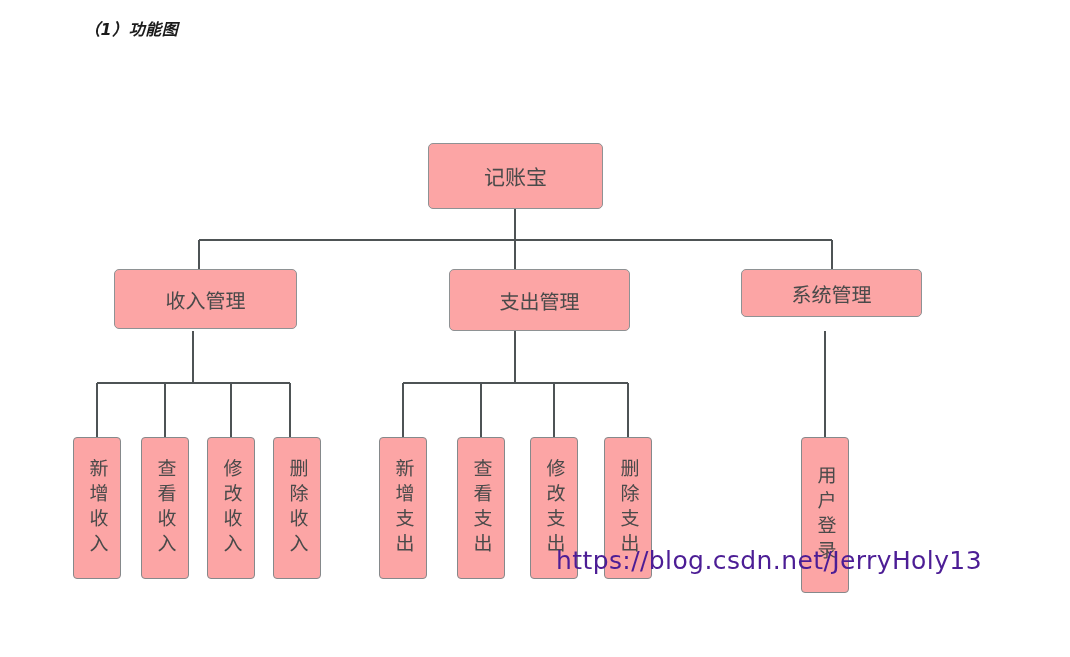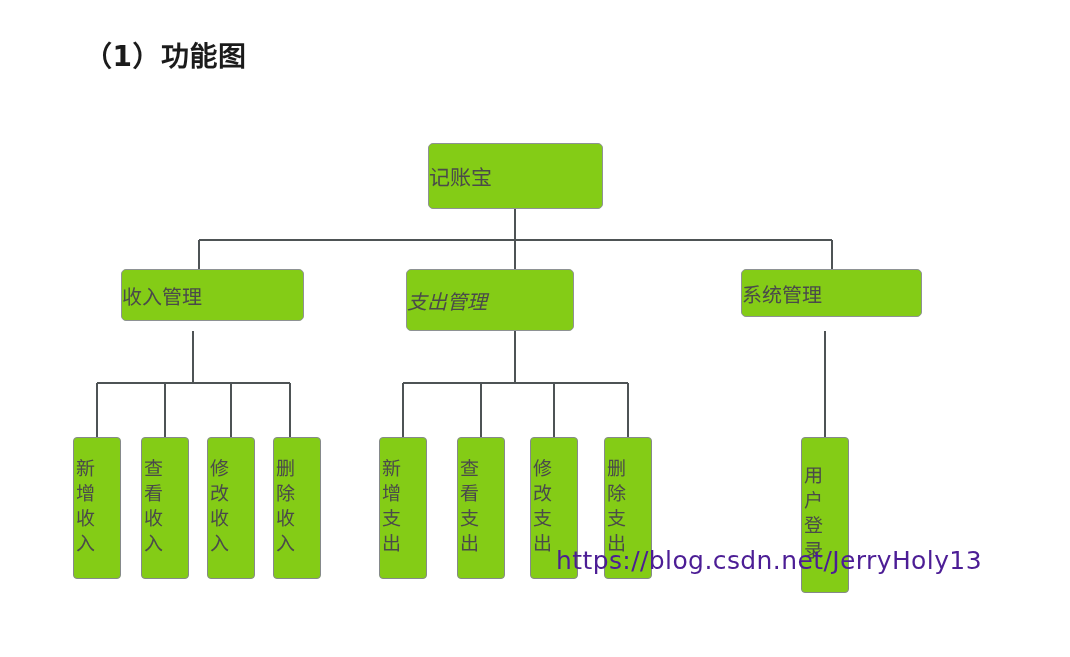--- a/index.html
+++ b/index.html
@@ -12,45 +12,47 @@
     width: 1070px;
     height: 657px;
     position: relative;
     overflow: hidden;
     font-family: "DejaVu Sans", "Liberation Sans", sans-serif;
   }
 
   #page-title {
     position: absolute;
     left: 84px;
-    top: 34px;
-    font-size: 28px;
+    top: 16px;
+    font-size: 16px;
     font-weight: bold;
     color: #1b1b1b;
     letter-spacing: 0.5px;
     white-space: nowrap;
+    font-style: italic;
   }
 
   #diagram-canvas {
     position: absolute;
     left: 0;
     top: 0;
     width: 1070px;
     height: 657px;
   }
 
   
   .node {
     position: absolute;
     box-sizing: border-box;
-    background: #84cc16;
+    background: #fca5a5;
     border: 1px solid #8e9294;
     border-radius: 4px;
     display: flex;
     align-items: center;
+    justify-content: center;
     color: #4a4a4a;
   }
   .node.level1 {
     font-size: 21px;
     border-radius: 5px;
   }
   .node.level2 {
     font-size: 20px;
     border-radius: 5px;
   }
@@ -114,25 +116,25 @@
     <line x1="628" y1="383" x2="628" y2="437"></line>
 
     <line x1="825" y1="331" x2="825" y2="437"></line>
   </g>
 </svg>
 
 <div class="node level1" style="left:428px; top:143px; width:175px; height:66px;">
   <span class="node-label">记账宝</span>
 </div>
 
-<div class="node level2" style="left:121px; top:269px; width:183px; height:52px;">
+<div class="node level2" style="left:114px; top:269px; width:183px; height:60px;">
   <span class="node-label">收入管理</span>
 </div>
 
-<div class="node level2" style="left:406px; top:269px; width:168px; height:62px;font-style:italic;">
+<div class="node level2" style="left:449px; top:269px; width:181px; height:62px;">
   <span class="node-label">支出管理</span>
 </div>
 
 <div class="node level2" style="left:741px; top:269px; width:181px; height:48px;">
   <span class="node-label">系统管理</span>
 </div>
 
 <div class="node leaf" style="left:73px; top:437px; width:48px; height:142px;">
   <span class="node-label">新增收入</span>
 </div>

